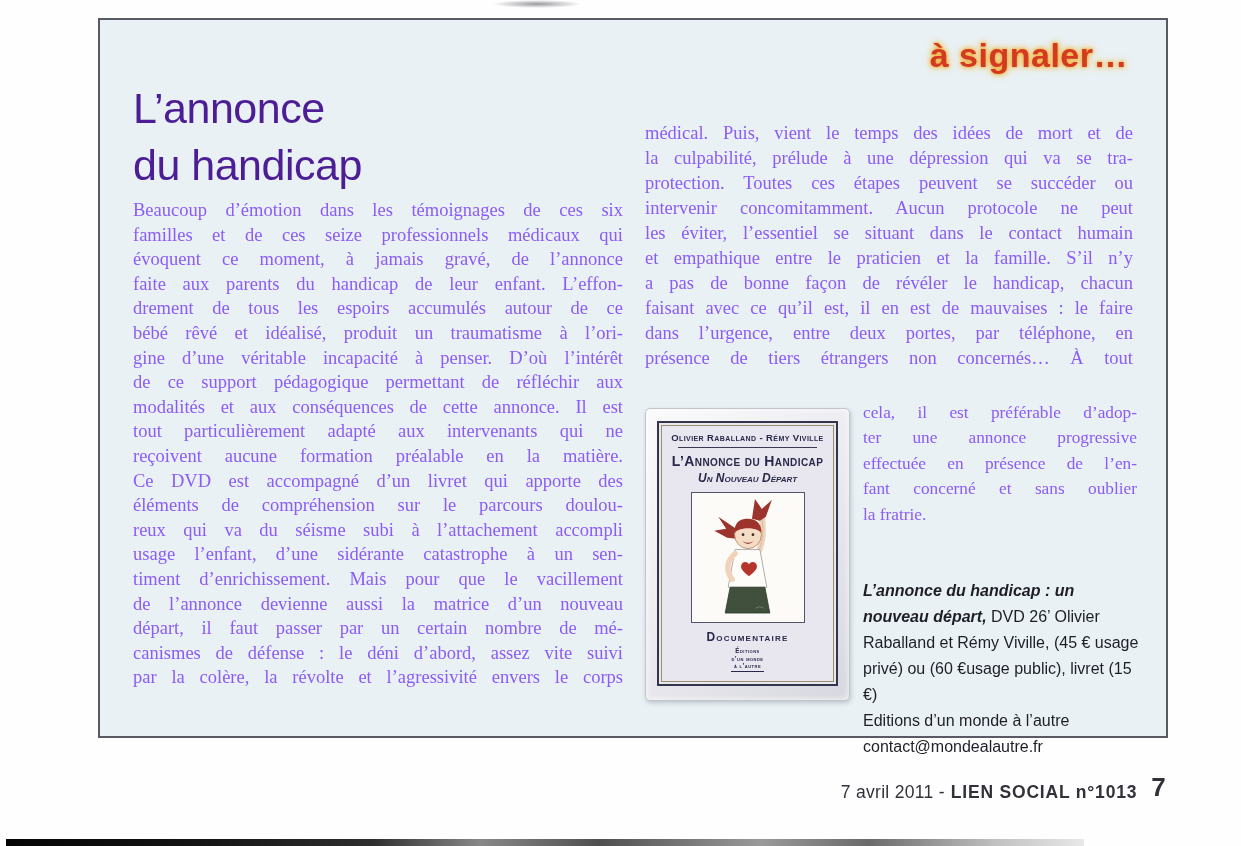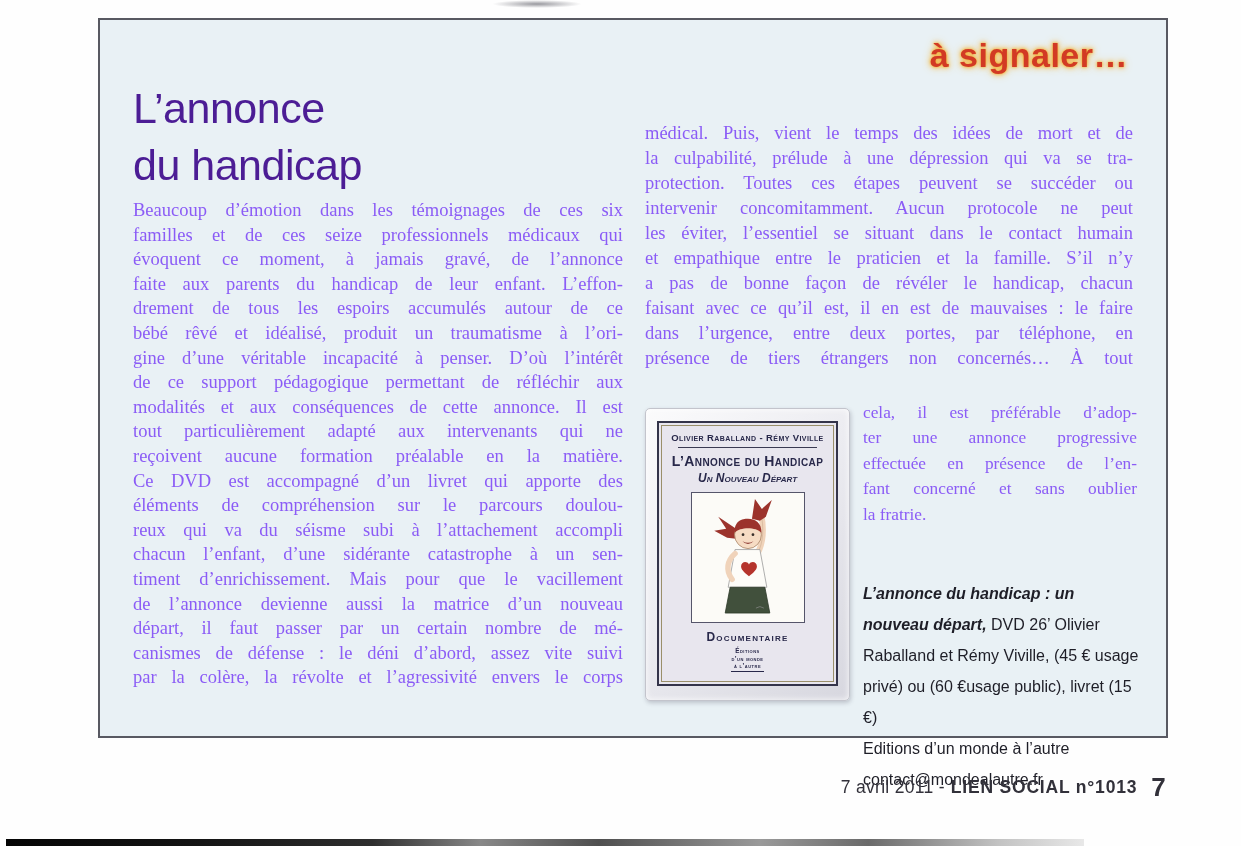--- a/index.html
+++ b/index.html
@@ -77,28 +77,28 @@
     width:112px;height:129px;margin-top:7px;
     background:#fcfbf7;border:1px solid #55556a;
     display:flex;align-items:center;justify-content:center;
   }
   .dvd-genre{margin-top:7px;font-size:12px;font-weight:bold;font-variant:small-caps;letter-spacing:1.2px;}
   .dvd-publisher{margin-top:3px;font-size:6.3px;font-weight:bold;line-height:7.5px;
     font-variant:small-caps;letter-spacing:.5px;border-bottom:1px solid #28284a;padding-bottom:1px;}
   
   .caption{
     position:absolute;left:763px;top:558px;width:278px;
-    font-size:16px;line-height:31px;color:#1e1e27;
+    font-size:16px;line-height:26px;color:#1e1e27;
   }
   .caption .cap-title{font-weight:bold;font-style:italic;}
   
   .footer{
     position:absolute;top:772px;left:700px;width:466px;
     text-align:right;color:#32313a;font-size:17.5px;letter-spacing:.3px;
-    display:flex;align-items:center;justify-content:flex-end;gap:6px;
+    display:flex;align-items:flex-end;justify-content:flex-end;gap:6px;
   }
   .footer .mag{font-weight:bold;letter-spacing:.8px;}
   .footer .pageno{font-weight:bold;font-size:26px;margin-left:8px;}
 </style>
 </head>
 <body>
 
 <div class="smudge-top"></div>
 
 <div class="panel">
@@ -118,21 +118,21 @@
       <div class="tline">drement de tous les espoirs accumulés autour de ce</div>
       <div class="tline">bébé rêvé et idéalisé, produit un traumatisme à l’ori-</div>
       <div class="tline">gine d’une véritable incapacité à penser. D’où l’intérêt</div>
       <div class="tline">de ce support pédagogique permettant de réfléchir aux</div>
       <div class="tline">modalités et aux conséquences de cette annonce. Il est</div>
       <div class="tline">tout particulièrement adapté aux intervenants qui ne</div>
       <div class="tline">reçoivent aucune formation préalable en la matière.</div>
       <div class="tline">Ce DVD est accompagné d’un livret qui apporte des</div>
       <div class="tline">éléments de compréhension sur le parcours doulou-</div>
       <div class="tline">reux qui va du séisme subi à l’attachement accompli</div>
-      <div class="tline">chacun l’enfant, d’une sidérante catastrophe à un sen-</div>
+      <div class="tline">usage l’enfant, d’une sidérante catastrophe à un sen-</div>
       <div class="tline">timent d’enrichissement. Mais pour que le vacillement</div>
       <div class="tline">de l’annonce devienne aussi la matrice d’un nouveau</div>
       <div class="tline">départ, il faut passer par un certain nombre de mé-</div>
       <div class="tline">canismes de défense : le déni d’abord, assez vite suivi</div>
       <div class="tline">par la colère, la révolte et l’agressivité envers le corps</div>
     </div>
 
   <div class="col col-right">
       <div class="tline">médical. Puis, vient le temps des idées de mort et de</div>
       <div class="tline">la culpabilité, prélude à une dépression qui va se tra-</div>

